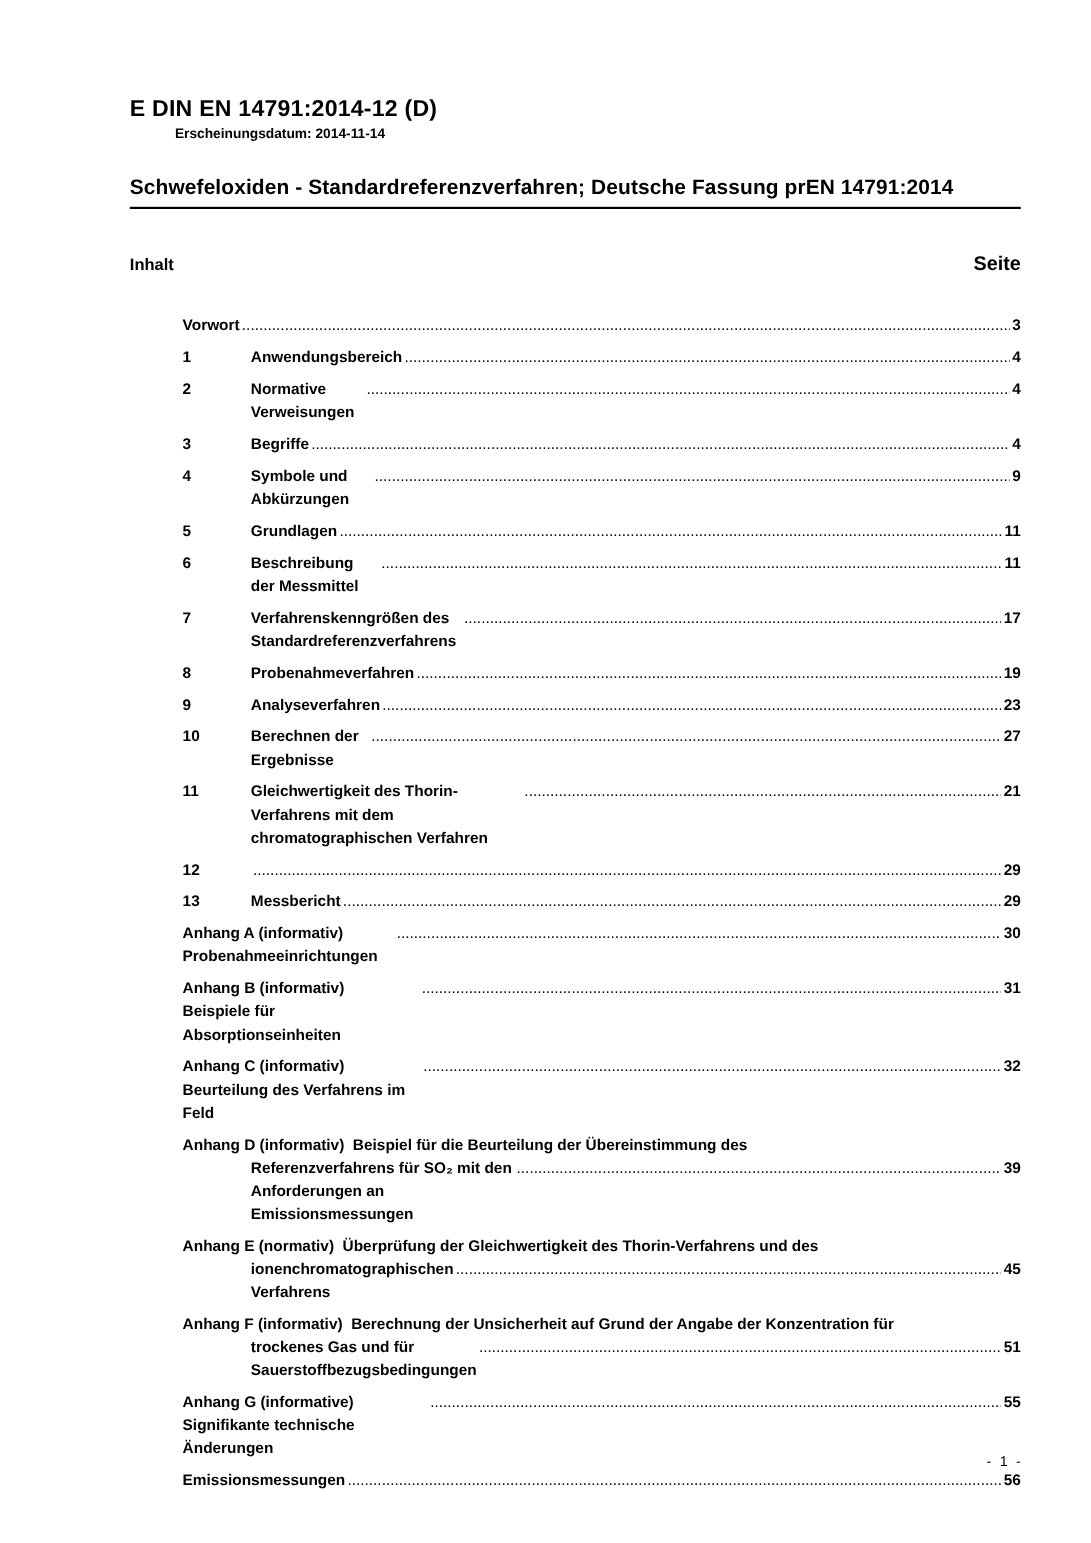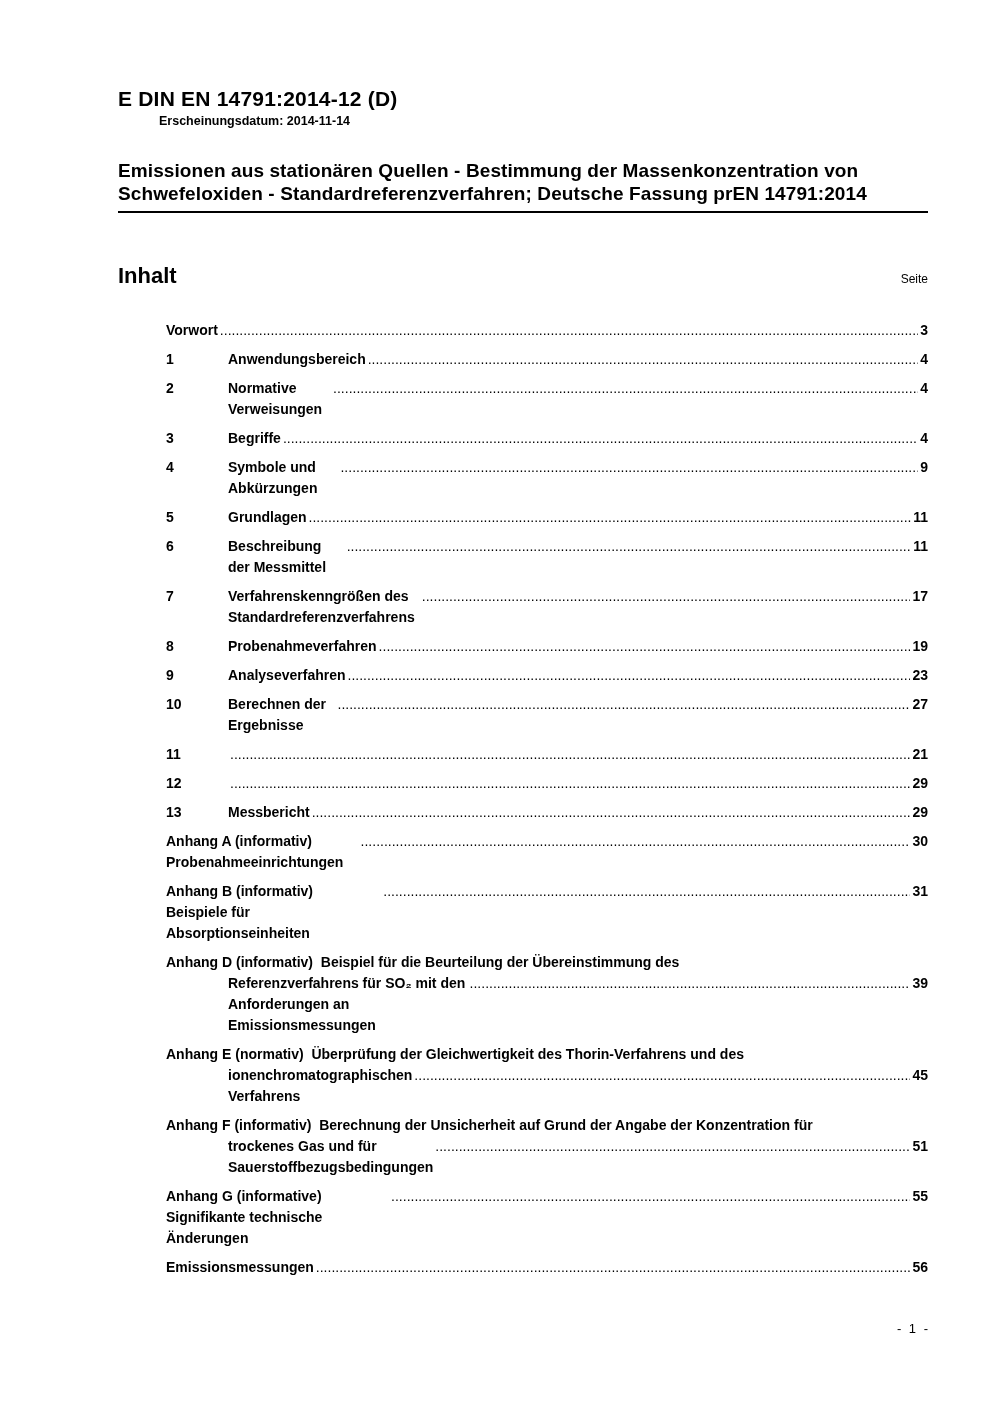--- a/index.html
+++ b/index.html
@@ -42,28 +42,27 @@
     border-top: 2px solid #000;
     margin-top: 6px;
   }
   .toc-heading-row {
     margin-top: 38px;
     display: flex;
     justify-content: space-between;
     align-items: baseline;
   }
   .toc-heading {
-    font-size: 22px;
+    font-size: 15px;
     font-weight: 700;
     line-height: 26px;
-    margin-top: 12px;
   }
   .page-col-label {
-    font-size: 12px;
-    font-weight: 400;
+    font-size: 18px;
+    font-weight: 700;
   }
   .toc-list { margin-top: 31px; }
   .toc-entry {
     font-size: 14px;
     font-weight: 700;
     line-height: 21px;
     margin-bottom: 8px;
     margin-left: 48px;
   }
   .toc-line {
@@ -104,21 +103,20 @@
 </head>
 <body>
 
 <div class="page">
 
   <div class="doc-number">E DIN EN 14791:2014-12 (D)</div>
 
   <div class="release-line">Erscheinungsdatum: 2014-11-14</div>
 
   <div class="doc-title">
-    <div>Emissionen aus stationären Quellen - Bestimmung der Massenkonzentration von</div>
     <div>Schwefeloxiden - Standardreferenzverfahren; Deutsche Fassung prEN 14791:2014</div>
   </div>
 
   <hr class="title-rule">
 
   <div class="toc-heading-row">
     <div class="toc-heading">Inhalt</div>
     <div class="page-col-label">Seite</div>
   </div>
 
@@ -206,20 +204,21 @@
         <div class="toc-line">
           <span class="toc-num">10</span>
           <span class="toc-title">Berechnen der Ergebnisse</span>
           <span class="toc-dots"></span>
           <span class="toc-page">27</span>
         </div>
       </div>
       <div class="toc-entry">
         <div class="toc-line">
           <span class="toc-num">11</span>
+          <span class="toc-title">Gleichwertigkeit des Thorin-Verfahrens mit dem chromatographischen Verfahren</span>
           <span class="toc-dots"></span>
           <span class="toc-page">21</span>
         </div>
       </div>
       <div class="toc-entry">
         <div class="toc-line">
           <span class="toc-num">12</span>
           <span class="toc-dots"></span>
           <span class="toc-page">29</span>
         </div>
@@ -241,20 +240,27 @@
       </div>
       <div class="toc-entry">
         <div class="toc-line">
           <span class="toc-title">Anhang B (informativ)  Beispiele für Absorptionseinheiten</span>
           <span class="toc-dots"></span>
           <span class="toc-page">31</span>
         </div>
       </div>
       <div class="toc-entry">
         <div class="toc-line">
+          <span class="toc-title">Anhang C (informativ)  Beurteilung des Verfahrens im Feld</span>
+          <span class="toc-dots"></span>
+          <span class="toc-page">32</span>
+        </div>
+      </div>
+      <div class="toc-entry">
+        <div class="toc-line">
           <span class="toc-title">Anhang D (informativ)  Beispiel für die Beurteilung der Übereinstimmung des</span>
         </div>
         <div class="toc-line cont">
           <span class="toc-title">Referenzverfahrens für SO₂ mit den Anforderungen an Emissionsmessungen</span>
           <span class="toc-dots"></span>
           <span class="toc-page">39</span>
         </div>
       </div>
       <div class="toc-entry">
         <div class="toc-line">

